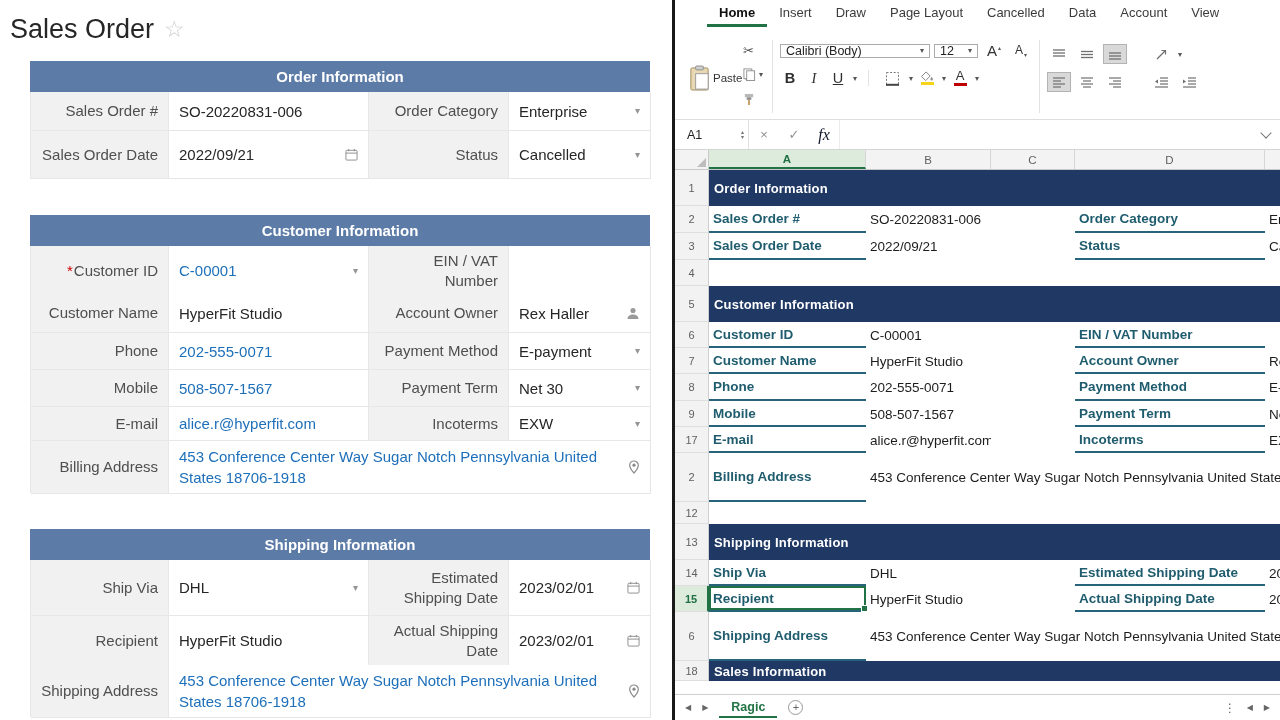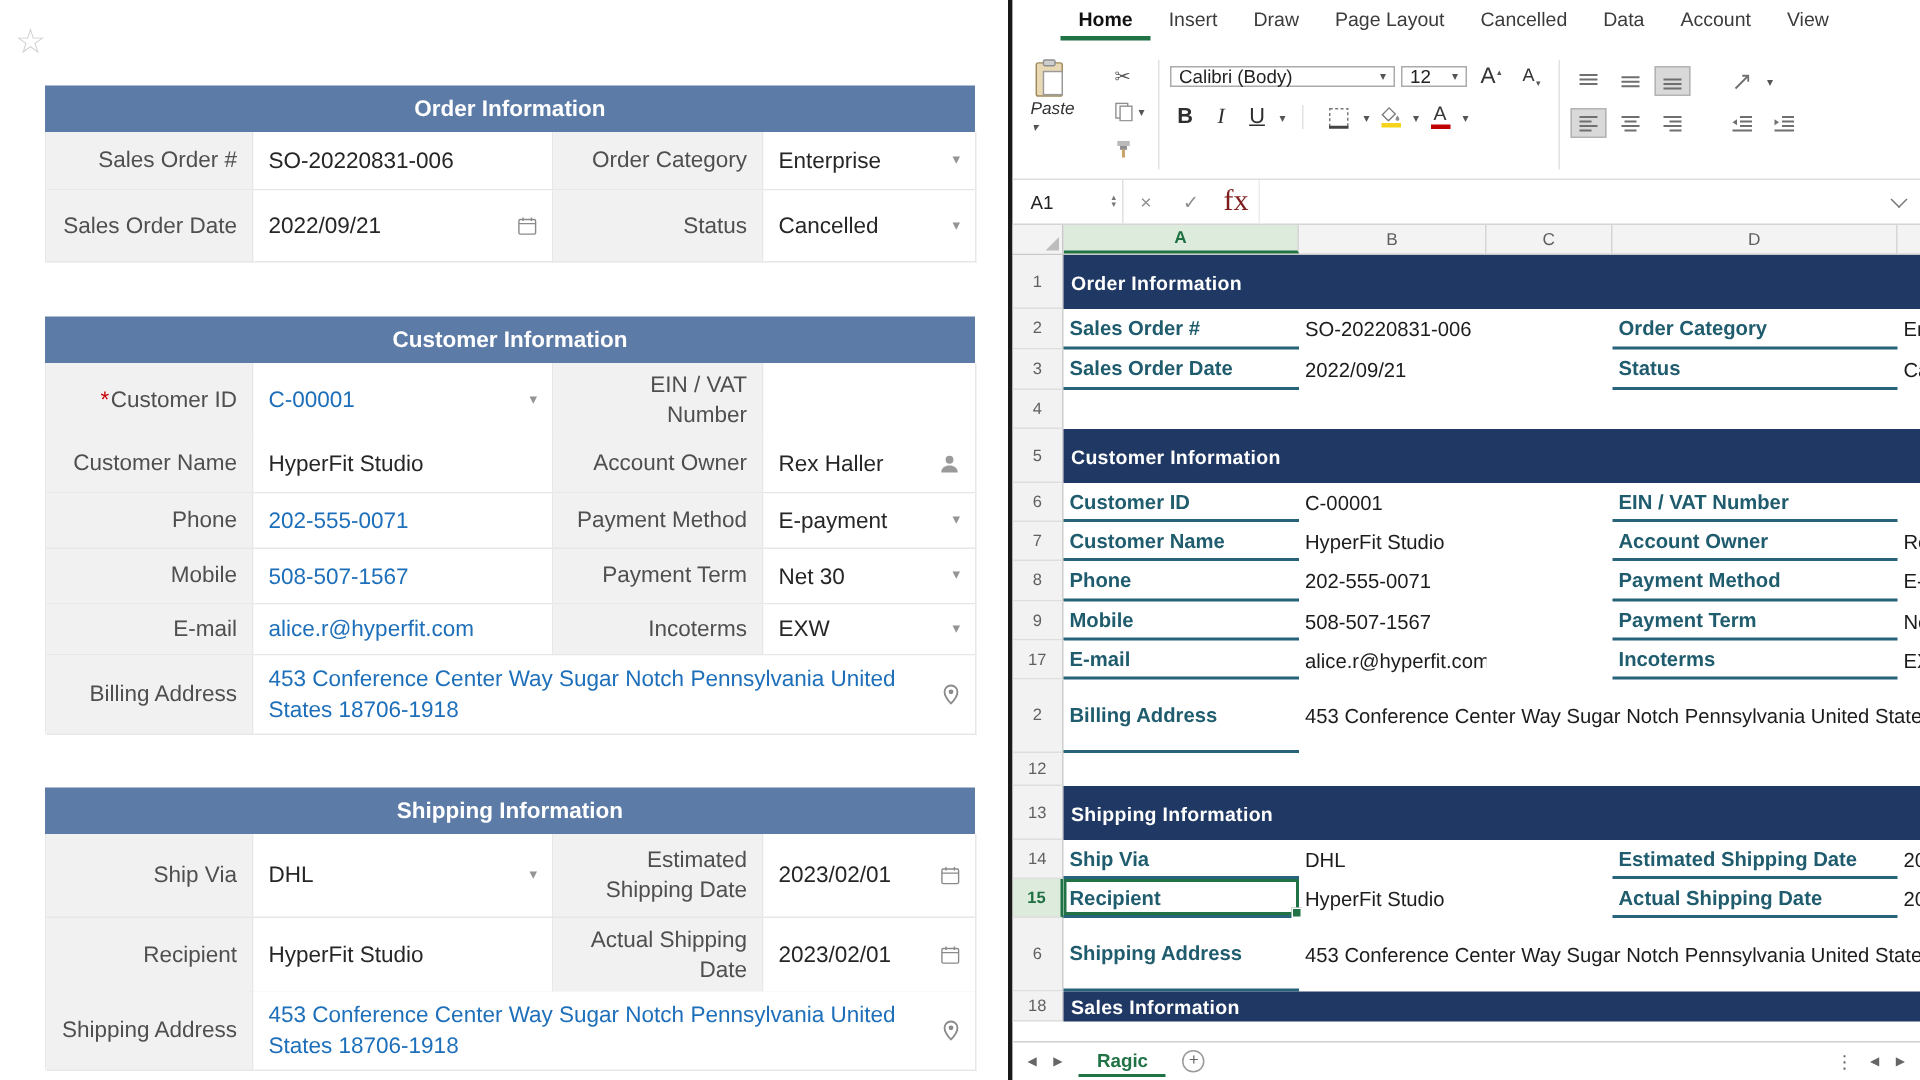--- a/index.html
+++ b/index.html
@@ -26,21 +26,21 @@
   .vt{min-width:0;}
 
   
   .right{width:608px;height:720px;background:#fff;display:flex;flex-direction:column;border-left:3px solid #191919;box-shadow:-6px 0 10px rgba(0,0,0,.45);overflow:hidden;}
   .rtabs{height:32px;display:flex;align-items:center;padding-left:32px;background:#fff;flex:0 0 32px;}
   .rtab{padding:0 12px 7px;font-size:13px;color:#3b3b3b;white-space:nowrap;}
   .rtab.active{font-weight:700;color:#101010;border-bottom:3px solid #217346;padding-bottom:4px;}
   .ribbon{height:88px;flex:0 0 88px;background:#fff;border-bottom:1px solid #dedede;display:flex;align-items:stretch;padding:4px 0 2px 12px;overflow:hidden;}
   .rgroup{display:flex;}
   .clipboard{gap:6px;}
-  .paste-btn{display:flex;flex-direction:column;align-items:flex-start;width:48px;padding-top:3px;font-size:11.5px;color:#333;gap:1px;font-style:italic;}
+  .paste-btn{display:flex;align-items:center;width:48px;padding-top:3px;font-size:11.5px;color:#333;gap:1px;}
   .mini-col{display:flex;flex-direction:column;justify-content:space-between;padding:4px 0 8px;}
   .mini{display:flex;align-items:center;height:20px;padding:0 2px;gap:2px;}
   .scissors{font-size:13px;color:#555;}
   .rsep{width:1px;background:#e2e2e2;margin:4px 7px;flex:0 0 1px;}
   .fontg{display:flex;flex-direction:column;gap:7px;padding-top:6px;}
   .fg-row{display:flex;align-items:center;gap:4px;}
   .combo{height:14px;border:1px solid #ababab;background:#fff;display:flex;align-items:center;padding:0 5px;font-size:12.5px;color:#222;}
   .fontname{width:150px;justify-content:space-between;}
   .fontsize{width:44px;justify-content:space-between;}
   .abtn{font-size:15px;color:#333;padding:0 5px;display:flex;align-items:flex-start;gap:1px;}
@@ -54,21 +54,21 @@
   .colorbtn{display:flex;flex-direction:column;align-items:center;width:20px;justify-content:center;}
   .cbar{width:13px;height:3px;margin-top:1px;}
   .colorA{font-size:13px;color:#333;line-height:12px;}
   .aligng{display:flex;flex-direction:column;gap:8px;padding-top:8px;}
   .icbtn{width:24px;height:20px;display:flex;align-items:center;justify-content:center;border:1px solid transparent;}
   .icbtn.active{background:#d9d9d9;border:1px solid #b3b3b3;}
   .fbar{height:30px;flex:0 0 30px;display:flex;align-items:center;background:#fff;border-bottom:1px solid #d5d5d5;}
   .namebox{width:74px;height:100%;display:flex;align-items:center;padding-left:12px;font-size:12.5px;color:#222;border-right:1px solid #e0e0e0;}
   .nb-spin{display:flex;flex-direction:column;font-size:6px;color:#777;line-height:5px;margin-left:auto;padding-right:4px;}
   .fbtn{width:30px;text-align:center;color:#909090;font-size:13px;}
-  .fx{font-family:"Liberation Serif",serif;color:#7f1d1d;font-size:20px;}
+  .fx{font-family:"Liberation Serif",serif;font-style:italic;color:#0f172a;font-size:16px;}
   .finput{flex:1;height:100%;border-left:1px solid #ececec;}
   .fchev{width:8px;height:8px;border-left:1.5px solid #777;border-bottom:1.5px solid #777;transform:rotate(-45deg);margin:0 10px 4px 0;flex:0 0 8px;}
   .cols{display:flex;height:20px;flex:0 0 20px;background:#f3f3f3;border-bottom:1px solid #c9c9c9;}
   .corner{flex:0 0 34px;border-right:1px solid #c9c9c9;position:relative;background:#f3f3f3;}
   .corner::after{content:"";position:absolute;right:2px;bottom:2px;border-left:9px solid transparent;border-bottom:9px solid #bdbdbd;}
   .ch{display:flex;align-items:center;justify-content:center;font-size:11.5px;color:#5f5f5f;border-right:1px solid #d6d6d6;}
   .chA{flex:0 0 157px;} .chB{flex:0 0 125px;} .chC{flex:0 0 84px;} .chD{flex:0 0 190px;} .chE{flex:0 0 120px;}
   .ch-sel{background:#dcebdc;border-bottom:2px solid #217346;color:#1e6f42;font-weight:700;}
   .sheet{flex:1;overflow:hidden;background:#fff;}
   .xrow{display:flex;align-items:stretch;}
@@ -87,20 +87,21 @@
   .addbtn{width:15px;height:15px;border:1px solid #9a9a9a;border-radius:50%;display:flex;align-items:center;justify-content:center;color:#666;font-size:11px;line-height:1;}
   .spacer{flex:1;}
   .dots{color:#666;font-size:12px;}
   svg{display:block;}
 </style>
 </head>
 <body>
 
 <div class="left">
   <div class="page-title">
+    <span>Sales Order</span>
     <span class="star">☆</span>
   </div>
 
   <div class="sections">
 
     <div class="sec">
       <div class="sec-hd">Order Information</div>
       <div class="ftable">
         <div class="frow" style="height:39px">
           <div class="fcell flabel">

